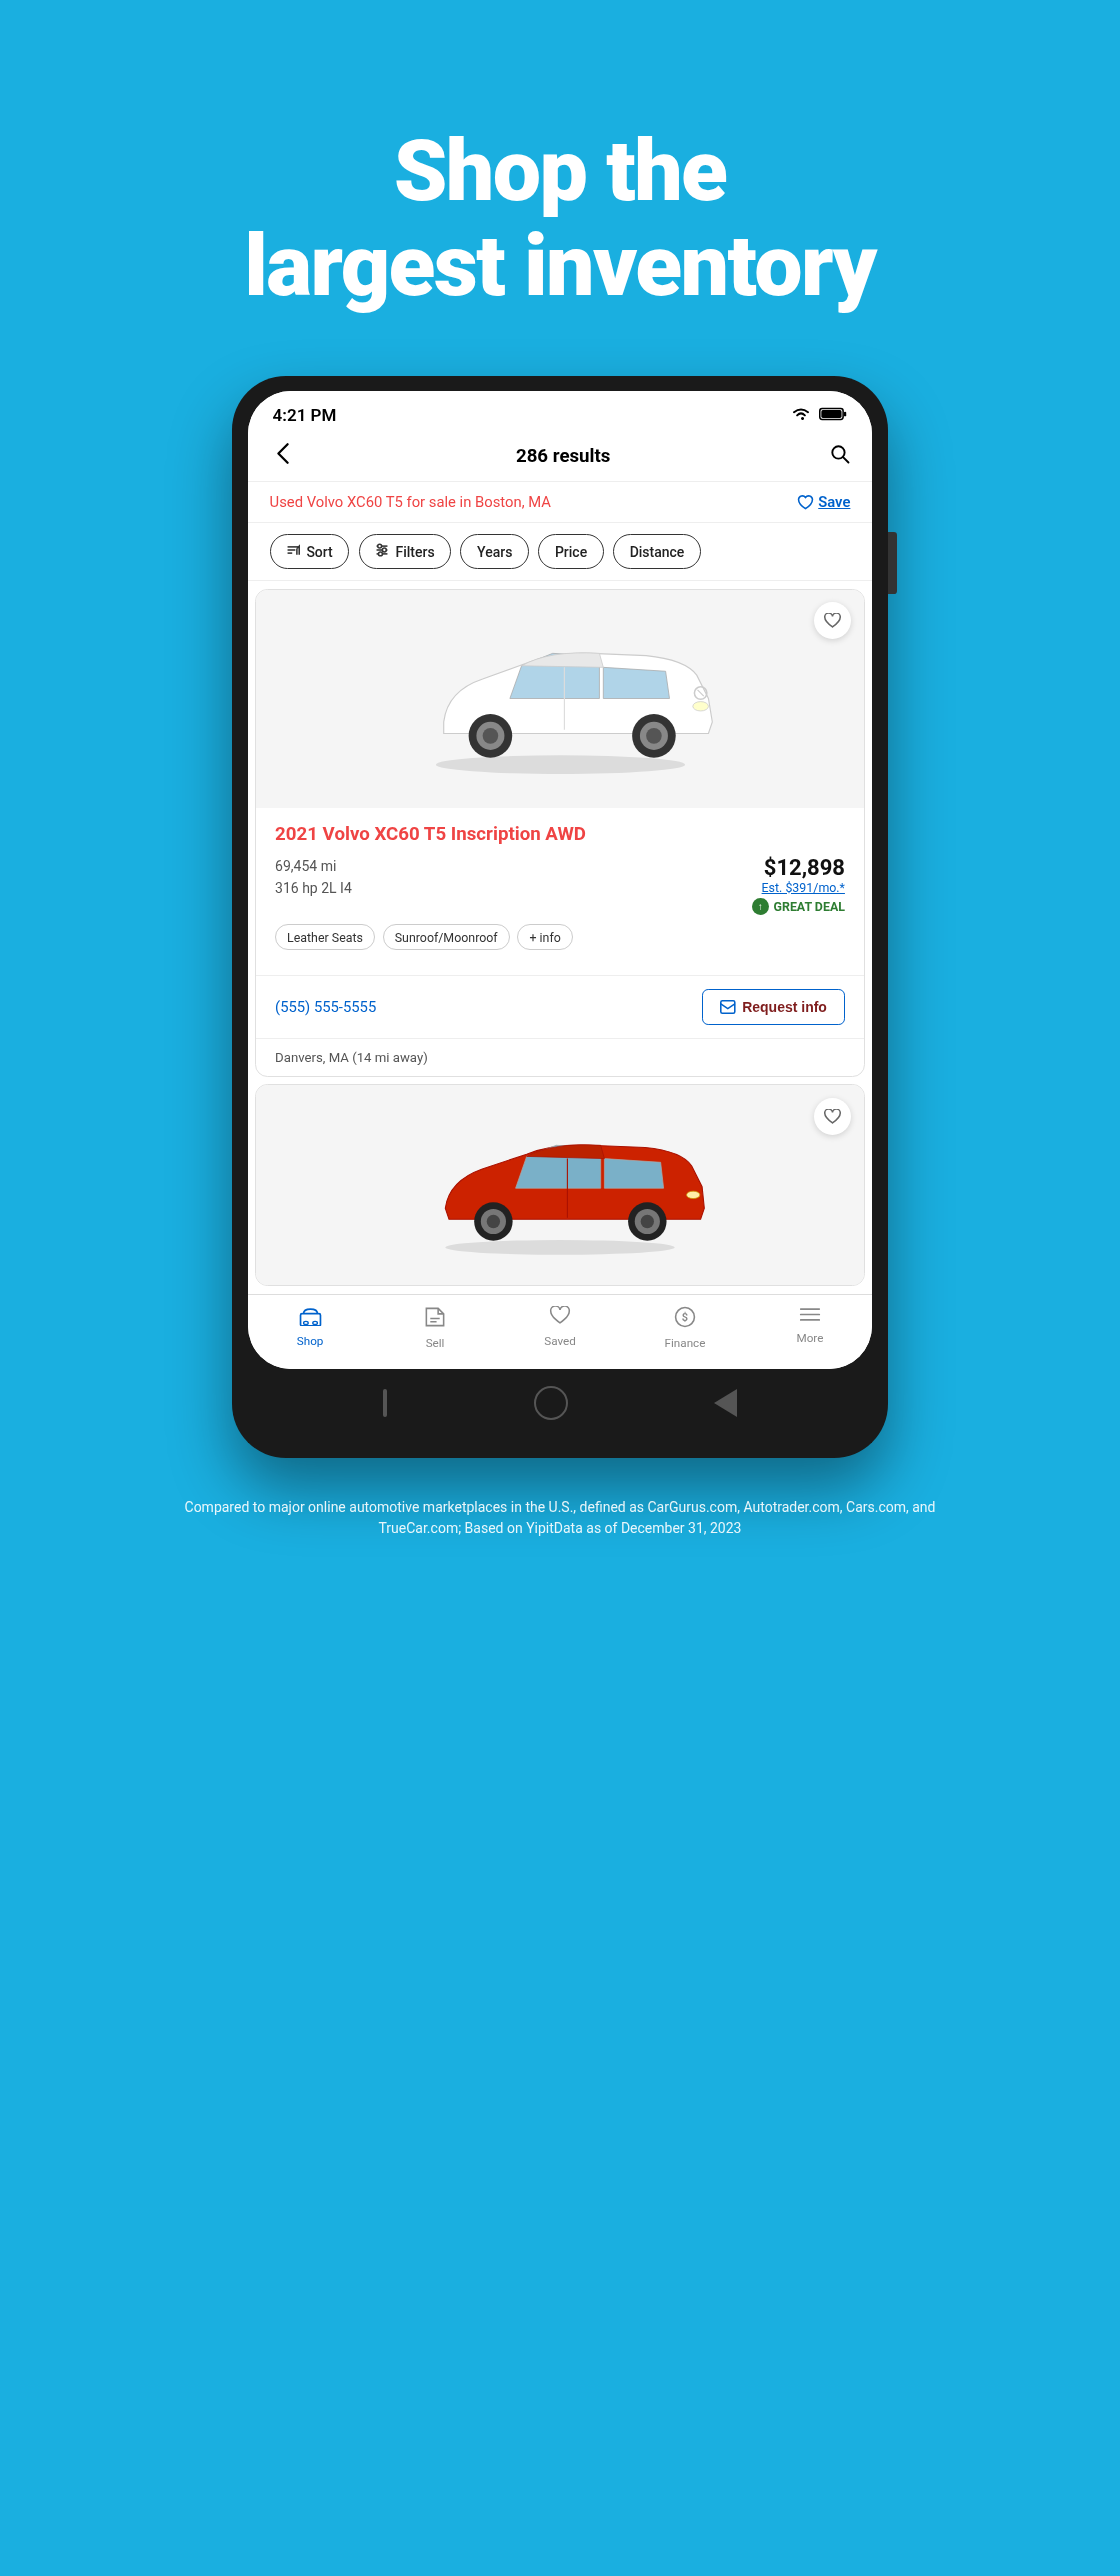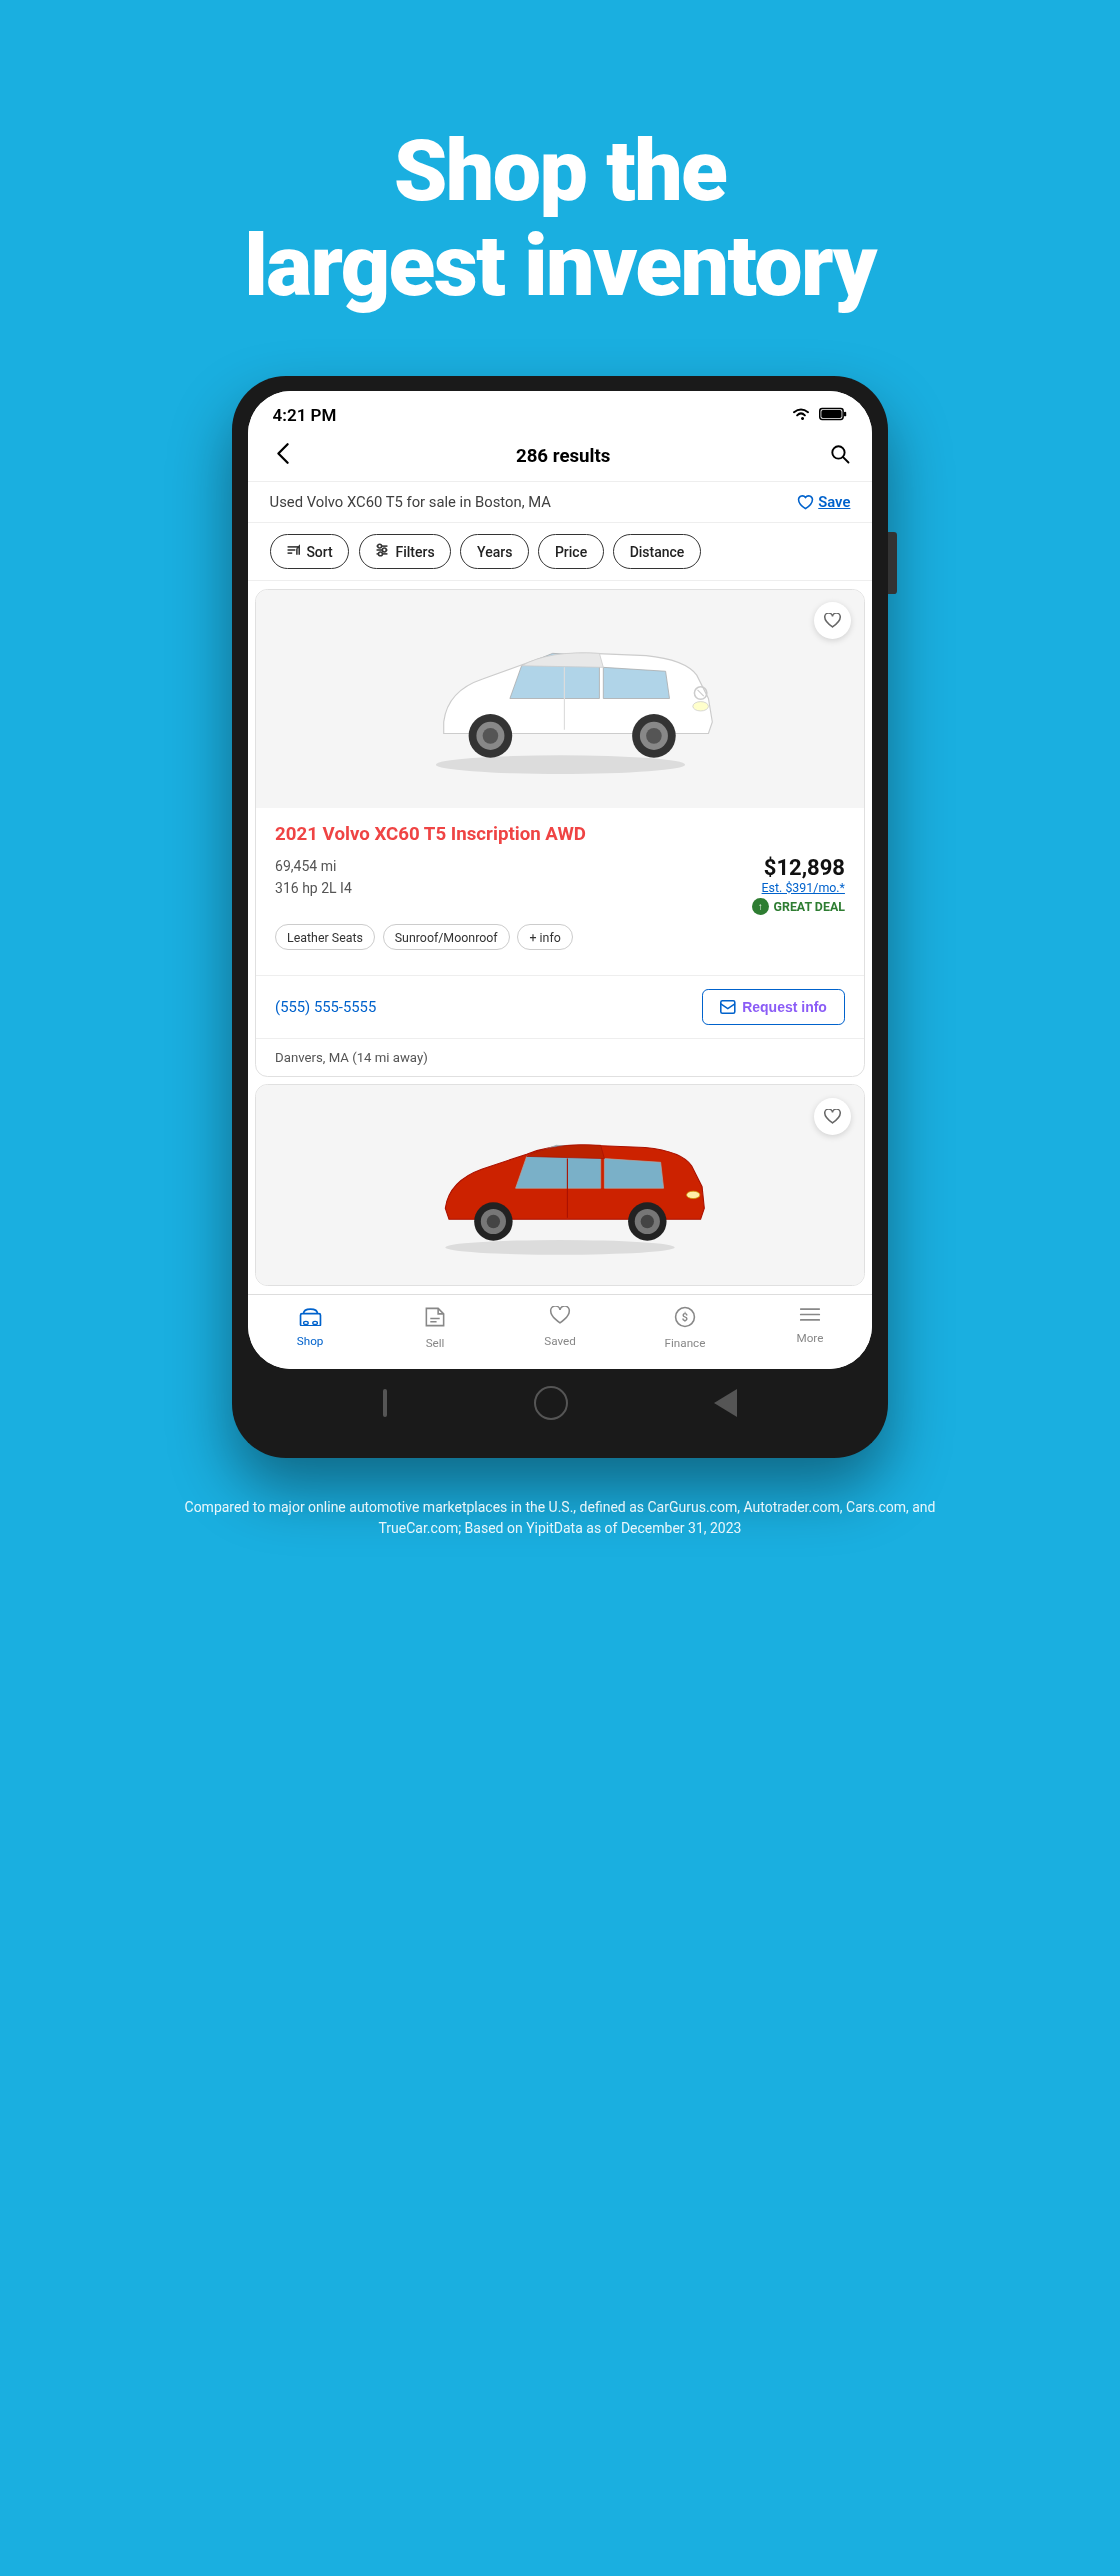--- a/index.html
+++ b/index.html
@@ -102,21 +102,21 @@
       display: flex;
       align-items: center;
       justify-content: space-between;
       padding: 11px 22px;
       background: white;
       border-bottom: 0.8px solid #eee;
     }
 
     .search-query {
       font-size: 14.8px;
-      color: #404040;
+      color: #ef4444;
     }
 
     .save-btn {
       display: flex;
       align-items: center;
       gap: 4.7px;
       color: #0062CC;
       font-size: 14.8px;
       font-weight: 600;
       cursor: pointer;
@@ -286,21 +286,21 @@
       color: #0062CC;
       font-size: 14.8px;
       text-decoration: none;
     }
 
     .request-btn {
       display: flex;
       align-items: center;
       gap: 6.2px;
       border: 1.6px solid #0062CC;
-      color: #8b5cf6;
+      color: #7f1d1d;
       background: white;
       border-radius: 6.2px;
       padding: 9.3px 17px;
       font-size: 14px;
       font-weight: 600;
       cursor: pointer;
     }
 
     .location-row {
       padding: 11px 18.7px;

